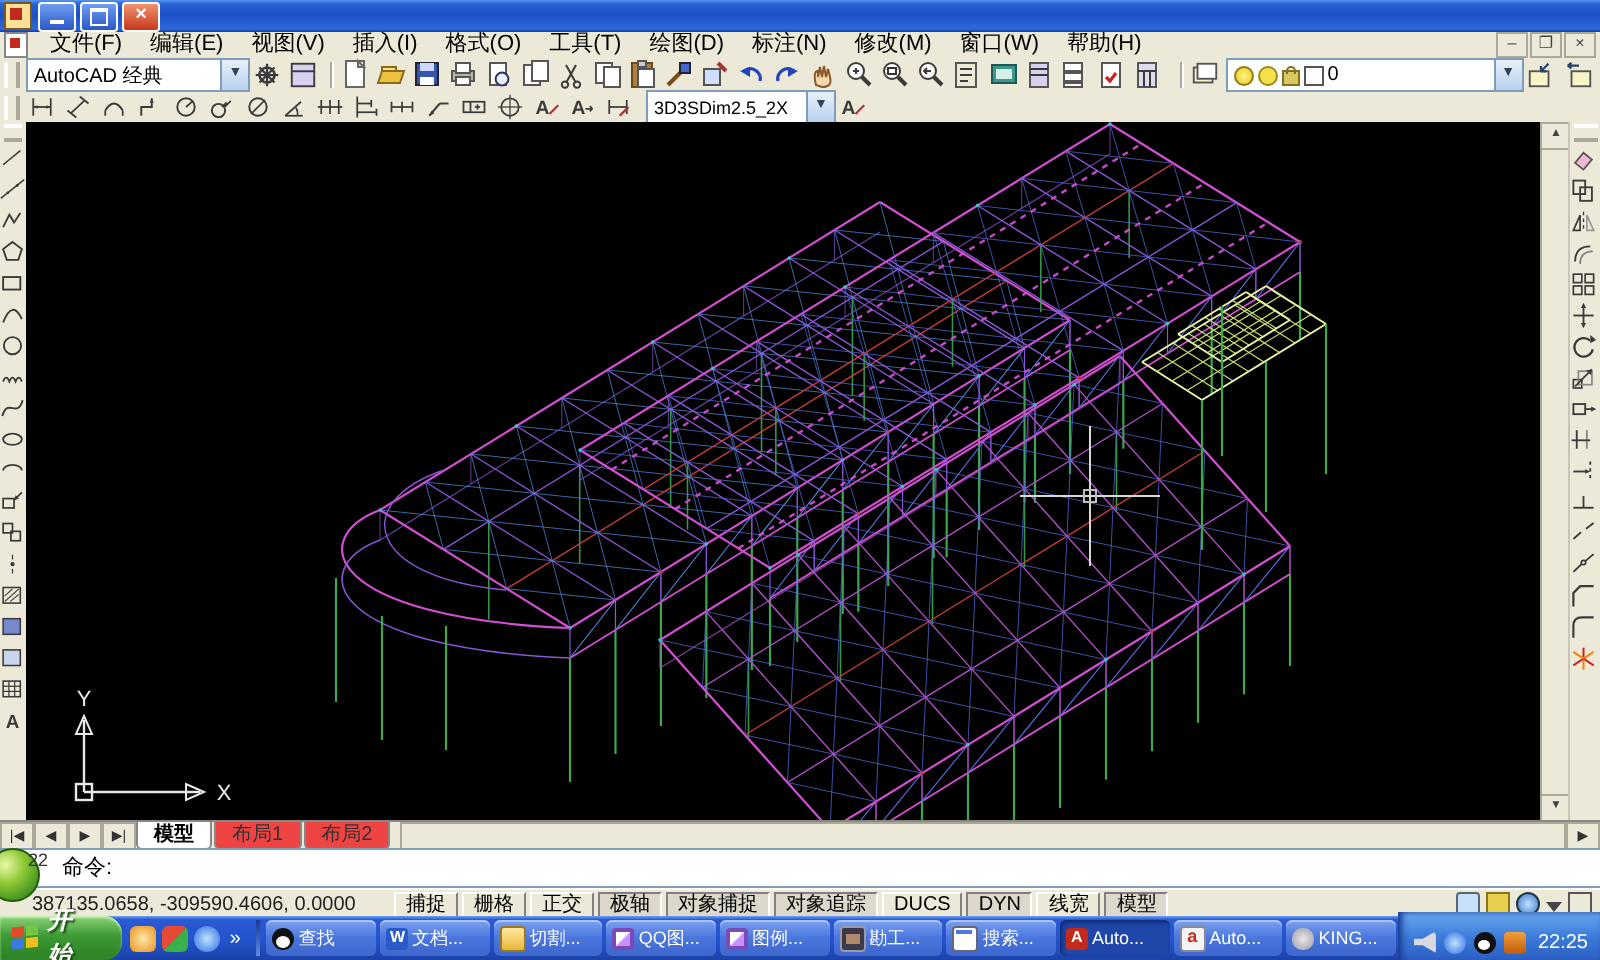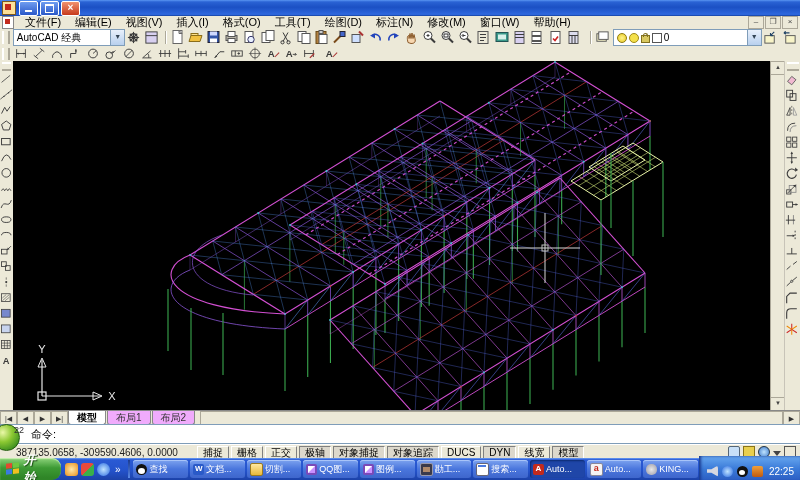--- a/index.html
+++ b/index.html
@@ -55,21 +55,21 @@
   .side.right{left:784px;width:16px;border-left:1px solid #c8c4b8;}
   .griph{height:5px;margin:1px 2px;border-top:2px solid #fff;border-bottom:2px solid #aca899;}
   .canvas{position:absolute;left:13px;top:0;width:757px;height:349px;background:#000;cursor:crosshair;overflow:hidden;}
   .vscroll{position:absolute;left:770px;top:0;width:14px;height:349px;background:#d6d2c6;}
   .sbtn{position:absolute;left:0;width:14px;height:13px;background:#ece9d8;border:1px solid #aca899;
     font-size:6px;color:#444;text-align:center;line-height:11px;}
   .sthumb{position:absolute;left:0;top:13px;width:14px;height:323px;background:#ece9d8;border:1px solid #aca899;}
   
   .tabsrow{position:absolute;left:0;top:410px;width:800px;height:14px;background:#ece9d8;display:flex;align-items:stretch;border-top:1px solid #888;}
   .tnav{width:15px;font-size:7px;line-height:13px;text-align:center;background:#ece9d8;border:1px solid #aca899;color:#333;}
-  .tab{padding:0 8px;font-size:10px;line-height:13px;background:#f0abfc;border:1px solid #888;border-top:none;color:#333;
+  .tab{padding:0 8px;font-size:10px;line-height:13px;background:#ef4444;border:1px solid #888;border-top:none;color:#333;
     border-radius:0 0 3px 3px;margin-right:1px;}
   .tab.active{background:#fff;font-weight:bold;color:#000;}
   .hthumb{flex:1;background:#ece9d8;border:1px solid #aca899;margin-left:4px;}
   .tnav.end{width:15px;}
   
   .cmd{position:absolute;left:0;top:424px;width:798px;height:18px;background:#fff;border:1px solid #7f9db9;
     font-size:11px;color:#000;padding-left:30px;line-height:18px;}
   .orb{position:absolute;left:-7px;top:424px;width:25px;height:25px;border-radius:50%;z-index:30;
     background:radial-gradient(circle at 35% 30%,#eaf8a8,#8cc832 40%,#459522 75%,#2a6e12);border:1px solid #235c0e;}
   .orb .badge{position:absolute;left:20px;top:0px;font-size:9px;color:#333;}
@@ -412,20 +412,24 @@
           <text x="6" y="12" fill="#3b3b3b" font-size="11" text-anchor="middle" font-family="&quot;Liberation Sans&quot;,sans-serif" font-weight="bold">A</text>
           <path d="M10,9 L14,9 M14,9 L12.5,7.5 M14,9 L12.5,10.5" fill="none" stroke="#3b3b3b" stroke-width="1"></path>
         </g>
         <g transform="translate(289,0.5) scale(0.875)">
           <line x1="3" y1="4" x2="3" y2="12" stroke="#3b3b3b" stroke-width="1"></line>
           <line x1="13" y1="4" x2="13" y2="12" stroke="#3b3b3b" stroke-width="1"></line>
           <line x1="3" y1="8" x2="13" y2="8" stroke="#3b3b3b" stroke-width="1"></line>
           <line x1="9" y1="13" x2="14" y2="8" stroke="#a33" stroke-width="1.4"></line>
         </g>
       </svg>
+    <div class="combo dim">
+      <span style="font-size:9px;">3D3SDim2.5_2X</span>
+      <div class="dd">▼</div>
+    </div>
     <svg id="dim-extra" width="24" height="15">
         <g transform="translate(1,0.5) scale(0.875)">
           <text x="6" y="12" fill="#3b3b3b" font-size="11" text-anchor="middle" font-family="&quot;Liberation Sans&quot;,sans-serif" font-weight="bold">A</text>
           <line x1="10" y1="12" x2="15" y2="7" stroke="#a33" stroke-width="1.2"></line>
         </g>
       </svg>
   </div>
 
   <div class="main">
     <div class="side left">

